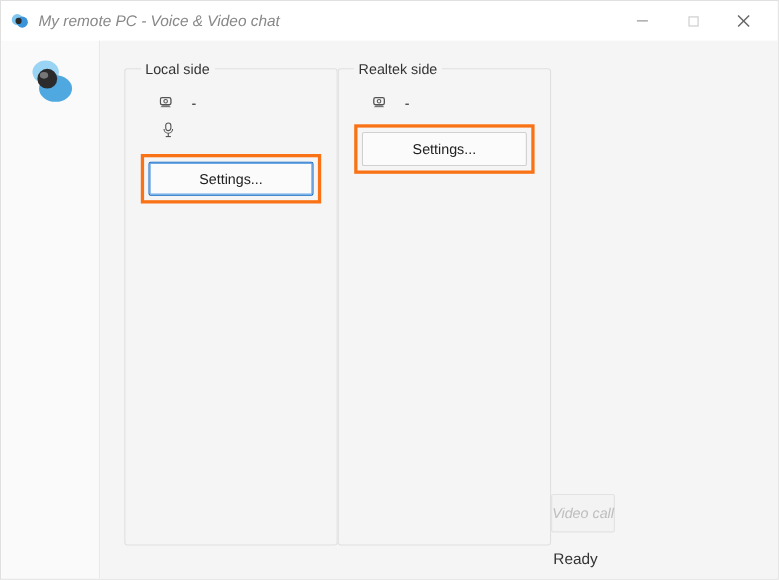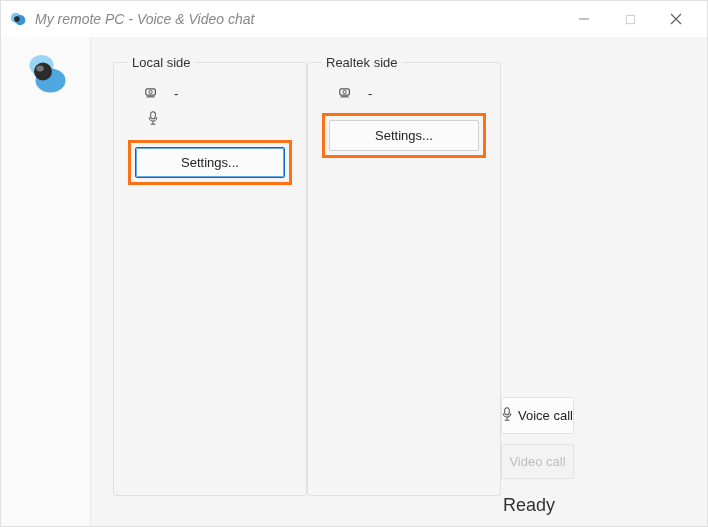--- a/index.html
+++ b/index.html
@@ -102,23 +102,24 @@
       font-size: 13px;
       margin-bottom: 10px;
       border-radius: 2px;
       cursor: pointer;
       color: #222;
     }
     .wide-btn.disabled {
       color: #bdbdbd;
       background: #f3f3f3;
       cursor: default;
+      font-style: italic;
     }
     .wide-btn .ico { margin-right: 6px; }
-    .status { padding: 6px 2px 0 2px; color: #333; font-size: 18px; }
+    .status { padding: 6px 2px 0 2px; color: #333; font-size: 14px; }
     .mic-svg { width: 10px; height: 14px; }
     .cam-svg { width: 16px; height: 12px; }
     .app-logo-svg { width: 48px; height: 48px; }
   </style>
 </head>
 <body>
 
 <div class="titlebar">
   <span class="app-icon">
     <svg viewBox="0 0 32 32" width="18" height="18">
@@ -204,31 +205,20 @@
         <span class="dev-label">-</span>
       </div>
       <div class="btn-row">
         <span class="highlight-box">
           <button type="button" class="btn">Settings...</button>
         </span>
       </div>
     </fieldset>
 
     <div class="call-buttons">
-      <button type="button" class="wide-btn">
-        <span class="ico">
-          <svg class="mic-svg" viewBox="0 0 12 18">
-            <rect x="3" y="1" width="6" height="9" rx="3" fill="none" stroke="#555" stroke-width="1.3"></rect>
-            <path d="M1 8 a5 5 0 0 0 10 0" fill="none" stroke="#555" stroke-width="1.3"></path>
-            <line x1="6" y1="13" x2="6" y2="17" stroke="#555" stroke-width="1.3"></line>
-            <line x1="3" y1="17" x2="9" y2="17" stroke="#555" stroke-width="1.3"></line>
-          </svg>
-        </span>
-        <span>Voice call</span>
-      </button>
       <button type="button" class="wide-btn disabled">
         <span>Video call</span>
       </button>
       <div class="status">
         <span>Ready</span>
       </div>
     </div>
 
   </div>
 </div>

